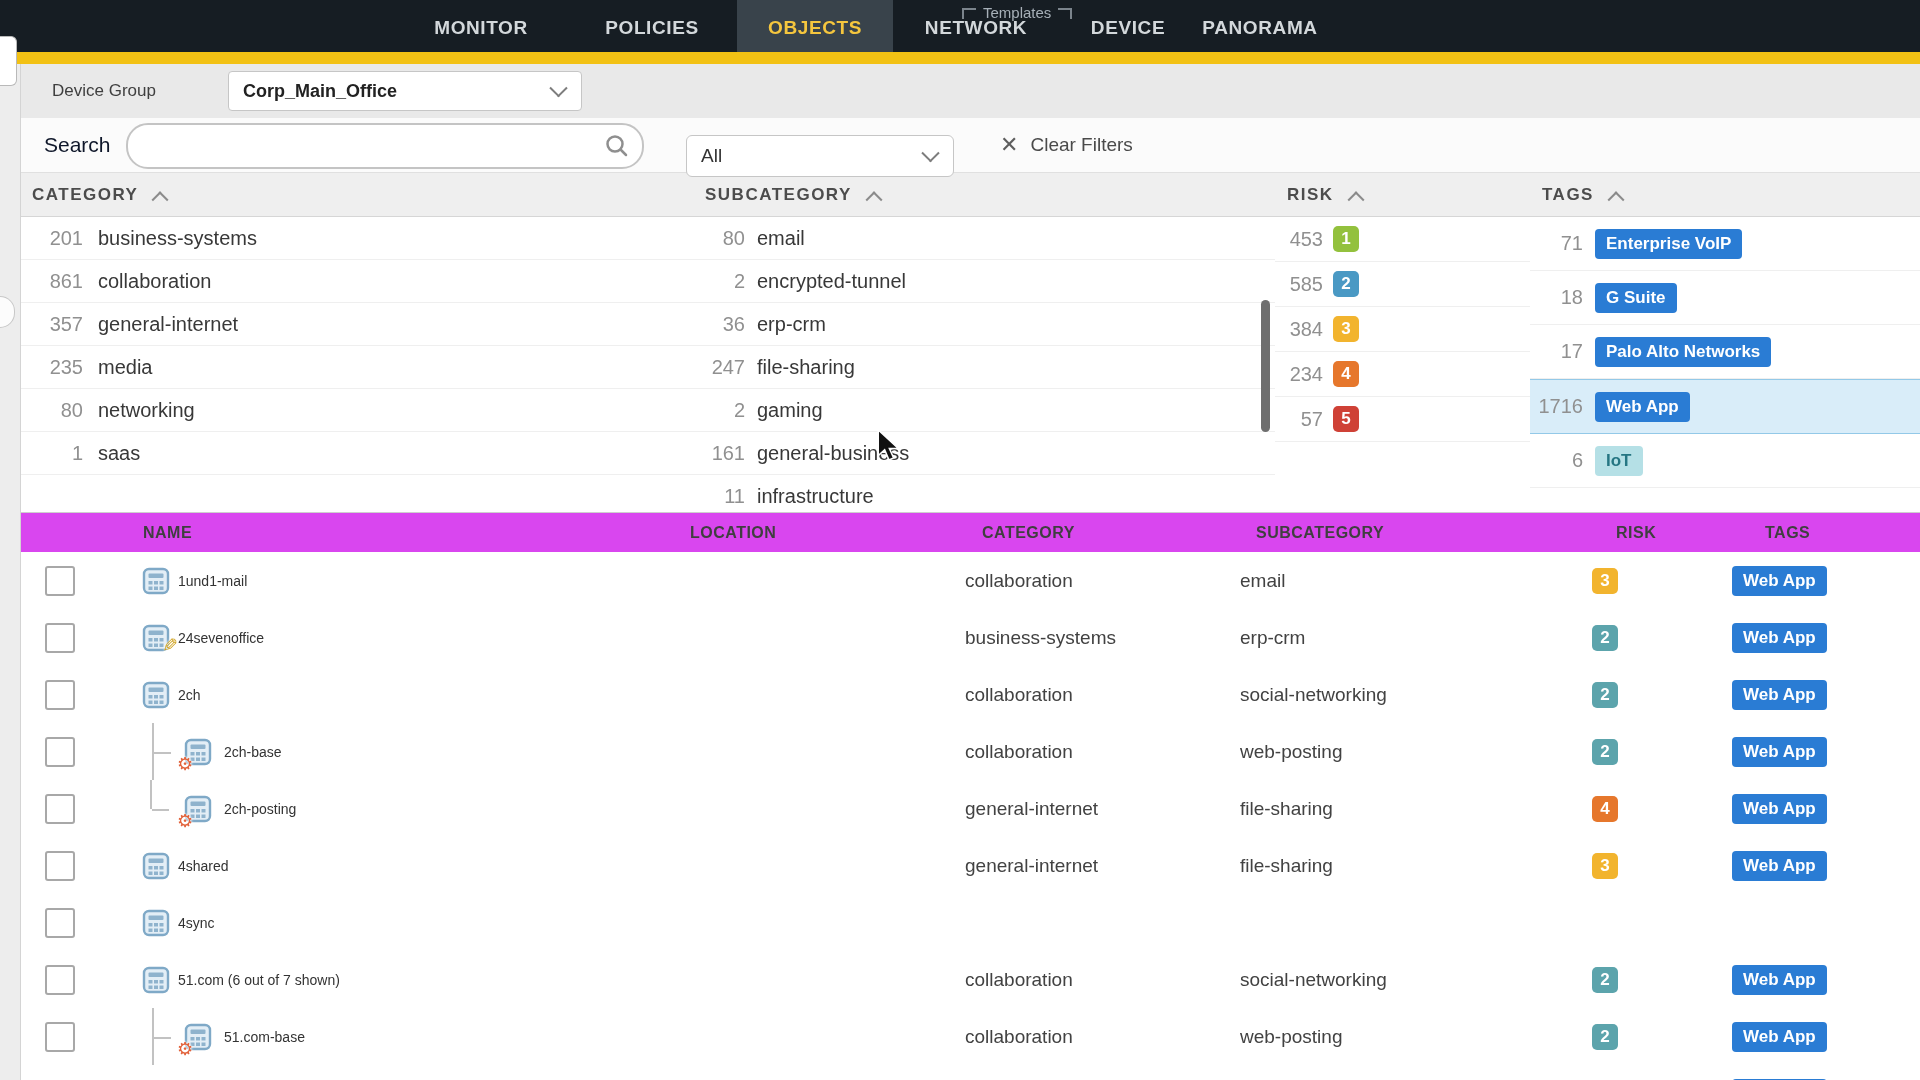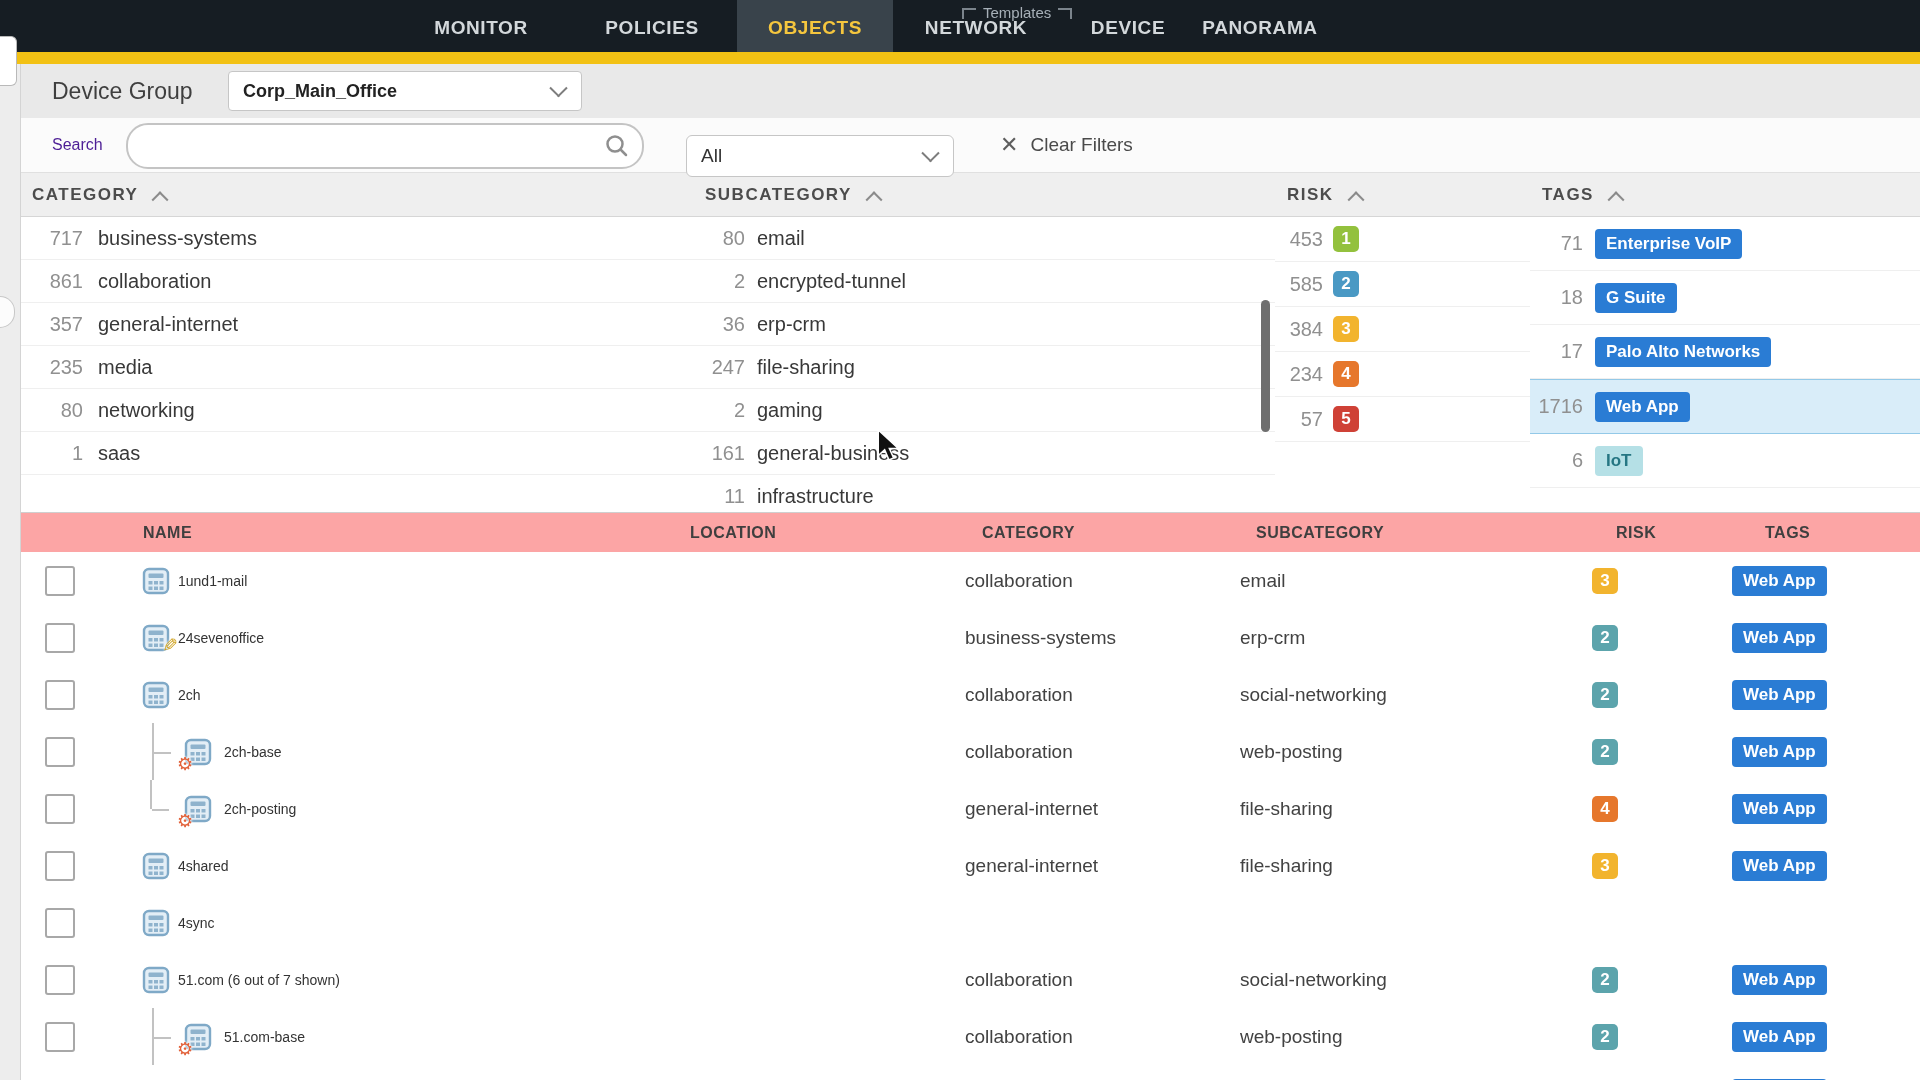--- a/index.html
+++ b/index.html
@@ -18,32 +18,32 @@
   .tl{border-left:2px solid #7b848c}
   .tr{border-right:2px solid #7b848c}
   .tmpl-text{padding:0 7px;white-space:nowrap}
 
   
   .accent{position:absolute;left:0;top:52px;width:1920px;height:12px;background:#f2c114;z-index:3}
 
   
   .dg-row{position:absolute;left:0;top:64px;width:1920px;height:54px;background:#e9e9e9;
           border-bottom:1px solid #d2d2d2;z-index:2}
-  .dg-label{position:absolute;left:52px;top:50%;transform:translateY(-50%);font-size:23px;color:#3f3f3f}
+  .dg-label{position:absolute;left:52px;top:50%;transform:translateY(-50%);font-size:17px;color:#3f3f3f}
   .dg-select{position:absolute;left:228px;top:7px;width:352px;height:38px;background:#fff;
              border:1px solid #c6c6c6;border-radius:4px;cursor:pointer}
   .dg-select .val{position:absolute;left:14px;top:50%;transform:translateY(-50%);
                   font-size:18px;font-weight:bold;color:#222}
   .chev{position:absolute;right:16px;top:50%;width:11px;height:11px;border-right:2.5px solid #7d7d7d;
         border-bottom:2.5px solid #7d7d7d;transform:translateY(-72%) rotate(45deg)}
 
   
   .search-row{position:absolute;left:0;top:118px;width:1920px;height:54px;background:#fbfbfb;
               border-bottom:1px solid #e0e0e0;z-index:2}
-  .search-label{position:absolute;left:52px;top:50%;transform:translateY(-50%);font-size:16px;color:#4c1d95}
+  .search-label{position:absolute;left:44px;top:50%;transform:translateY(-50%);font-size:21px;color:#0f172a}
   .search-pill{position:absolute;left:126px;top:5px;width:514px;height:42px;background:#fff;
                border:2px solid #c4c4c4;border-radius:22px}
   .search-input{position:absolute;left:18px;top:3px;width:430px;height:32px;border:none;outline:none;
                 font-size:18px;font-family:"Liberation Sans",sans-serif;background:transparent}
   .mag{position:absolute;right:12px;top:8px}
   .scope-select{position:absolute;left:686px;top:17px;width:266px;height:40px;background:#fff;
                 border:1px solid #c6c6c6;border-radius:6px;cursor:pointer}
   .scope-select .val{position:absolute;left:14px;top:50%;transform:translateY(-50%);font-size:19px;color:#333}
   .clear-filters{position:absolute;left:1000px;top:0;height:54px;display:flex;align-items:center;cursor:pointer}
   .clear-x{font-size:22px;color:#5e5e5e;margin-right:12px}
@@ -77,21 +77,21 @@
 
   
   .rbadge{display:inline-block;width:26px;height:26px;line-height:26px;text-align:center;border-radius:5px;
           color:#fff;font-weight:bold;font-size:17px;margin-left:10px}
   .r1{background:#93c13d}.r2{background:#4a99c4}.r3{background:#f2b42e}.r4{background:#e6772c}.r5{background:#cf4136}
   .chip{display:inline-block;background:#2a7cd4;color:#fff;font-weight:bold;font-size:17px;
         padding:5px 11px;border-radius:4px;margin-left:12px;white-space:nowrap}
   .chip-teal{background:#b5e0e6;color:#257683}
 
   
-  .thead{position:absolute;left:0;top:512px;width:1920px;height:40px;background:#fca5a5;
+  .thead{position:absolute;left:0;top:512px;width:1920px;height:40px;background:#d946ef;
          border-top:1px solid #cfcfcf;border-bottom:1px solid #d9d9d9;z-index:1}
   .thcol{position:absolute;top:0;line-height:40px;font-size:16px;font-weight:bold;color:#3f3f3f;
          letter-spacing:.5px;cursor:pointer}
   .tbody{position:absolute;left:0;top:552px;width:1920px;z-index:1}
   .trow{position:relative;height:57px;background:#fff}
   .cb{position:absolute;left:45px;top:50%;transform:translateY(-50%);width:26px;height:26px;
       border:2px solid #a8a8a8;border-radius:3px;background:#fff;cursor:pointer}
   .icn{position:absolute;left:142px;top:50%;transform:translateY(-50%);width:28px;height:28px}
   .icn-child{left:184px}
   .ovl{position:absolute;line-height:1;text-shadow:0 0 2px #fff,0 0 3px #fff}
@@ -169,21 +169,21 @@
   </div>
 </div>
 
 <div class="fpanel" id="fp-category">
   <div class="fhead">
     <span class="htxt">CATEGORY</span>
     <span class="caret-up"></span>
   </div>
   <ul class="flist" id="flist-category">
       <li class="fitem">
-        <span class="fcount">717</span>
+        <span class="fcount">201</span>
         <span class="flabel">business-systems</span>
       </li>
       <li class="fitem">
         <span class="fcount">861</span>
         <span class="flabel">collaboration</span>
       </li>
       <li class="fitem">
         <span class="fcount">357</span>
         <span class="flabel">general-internet</span>
       </li>

